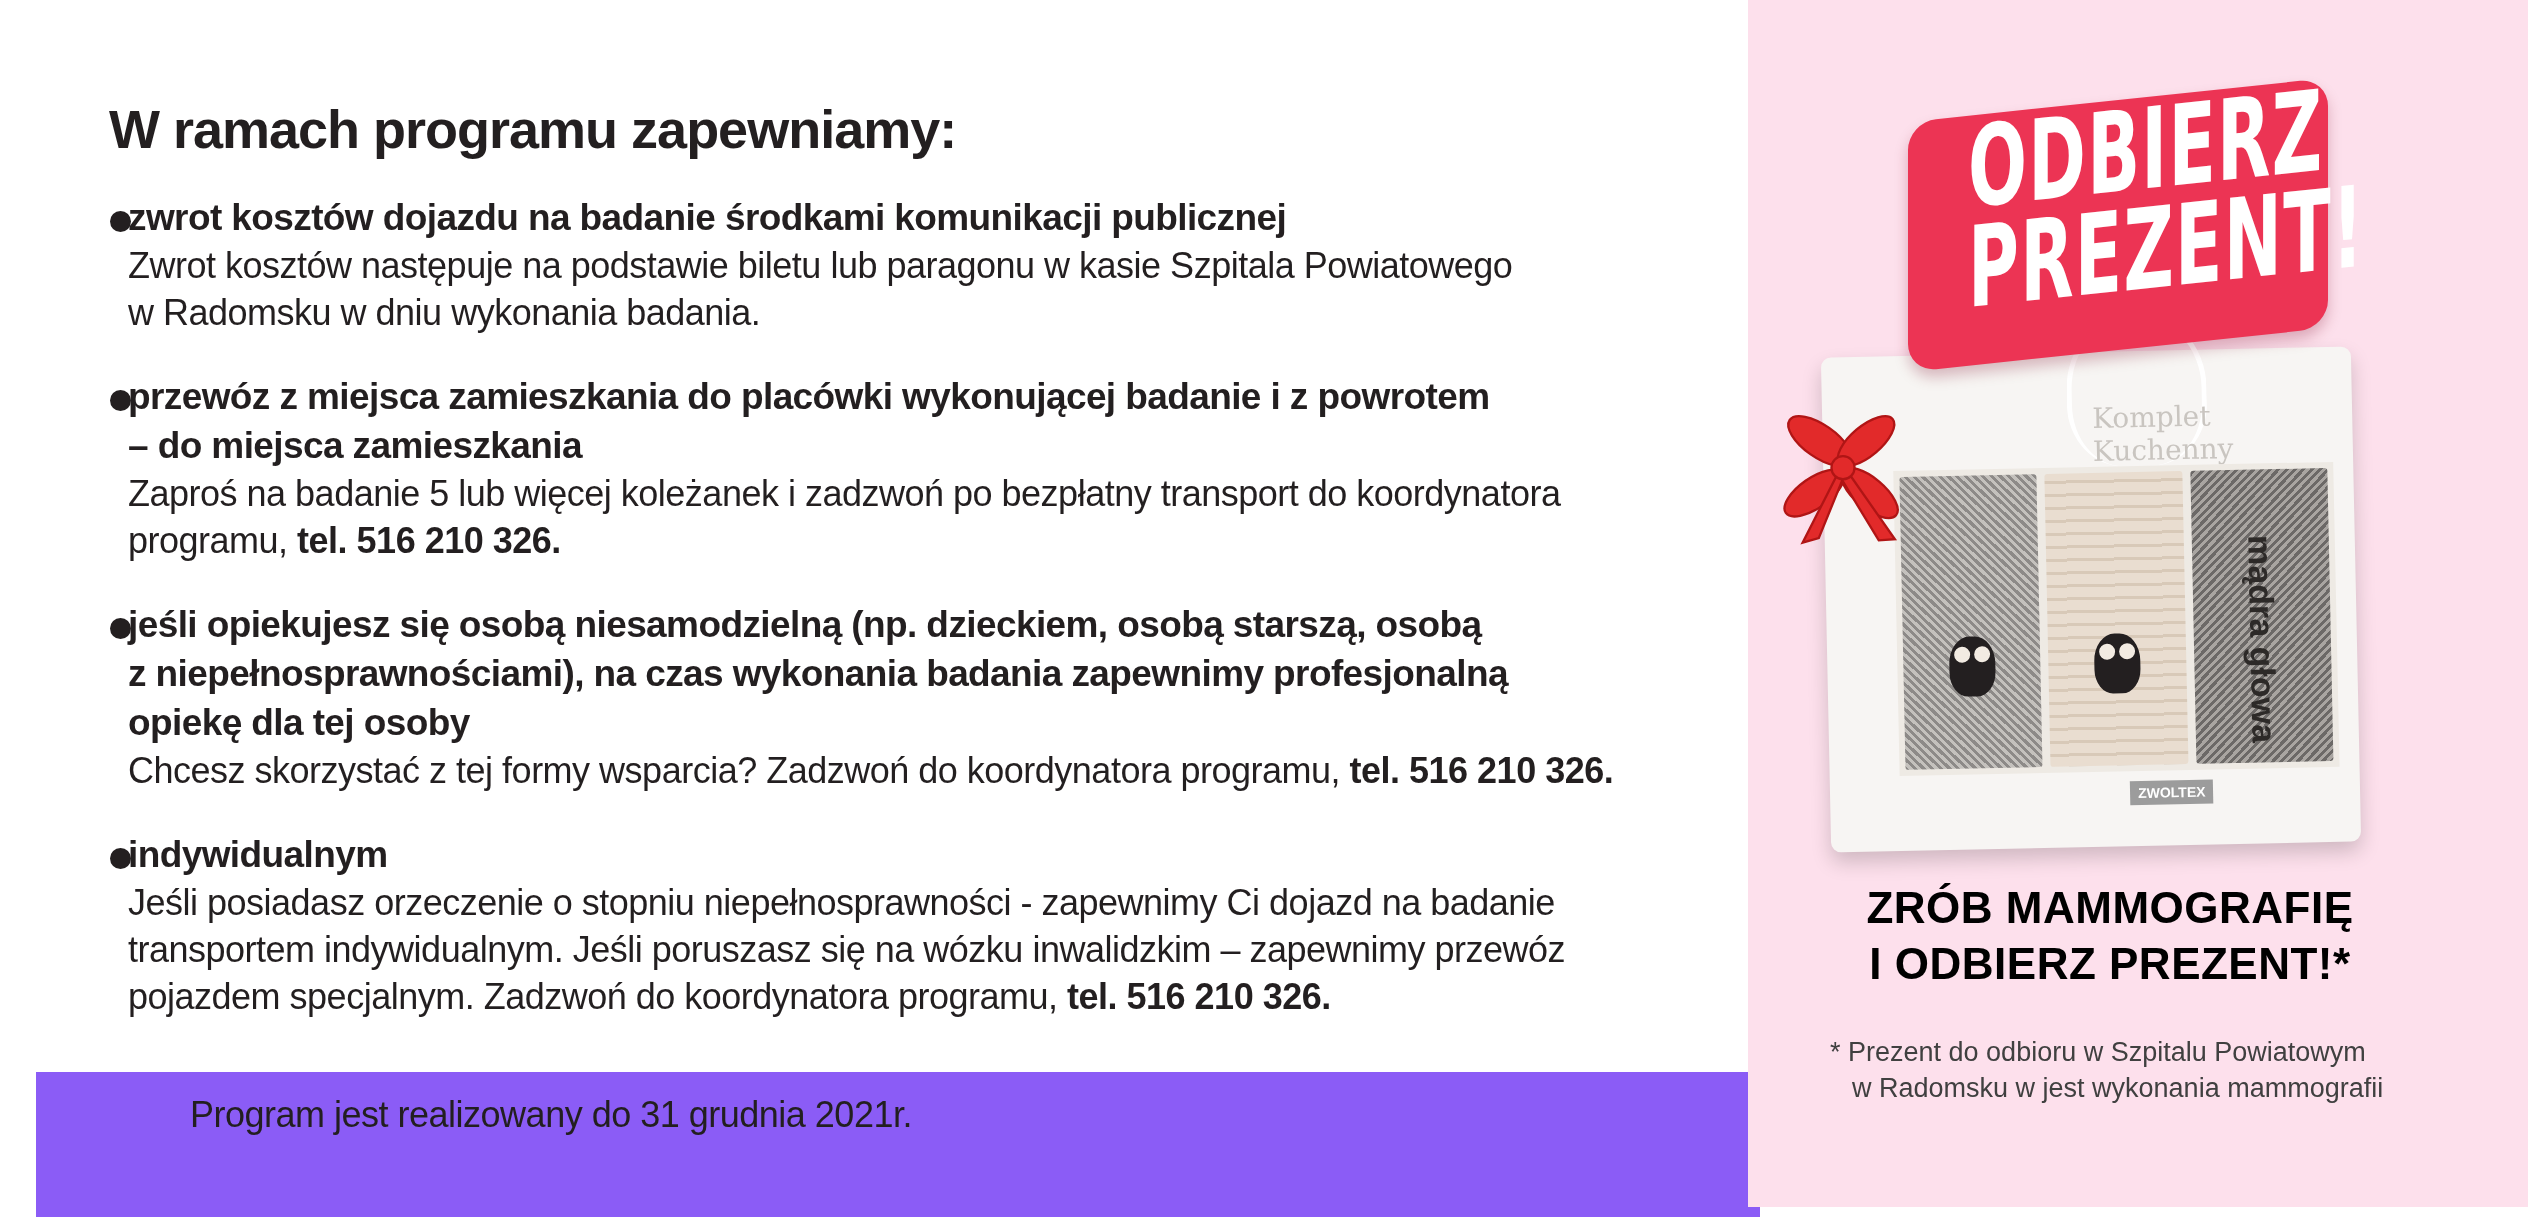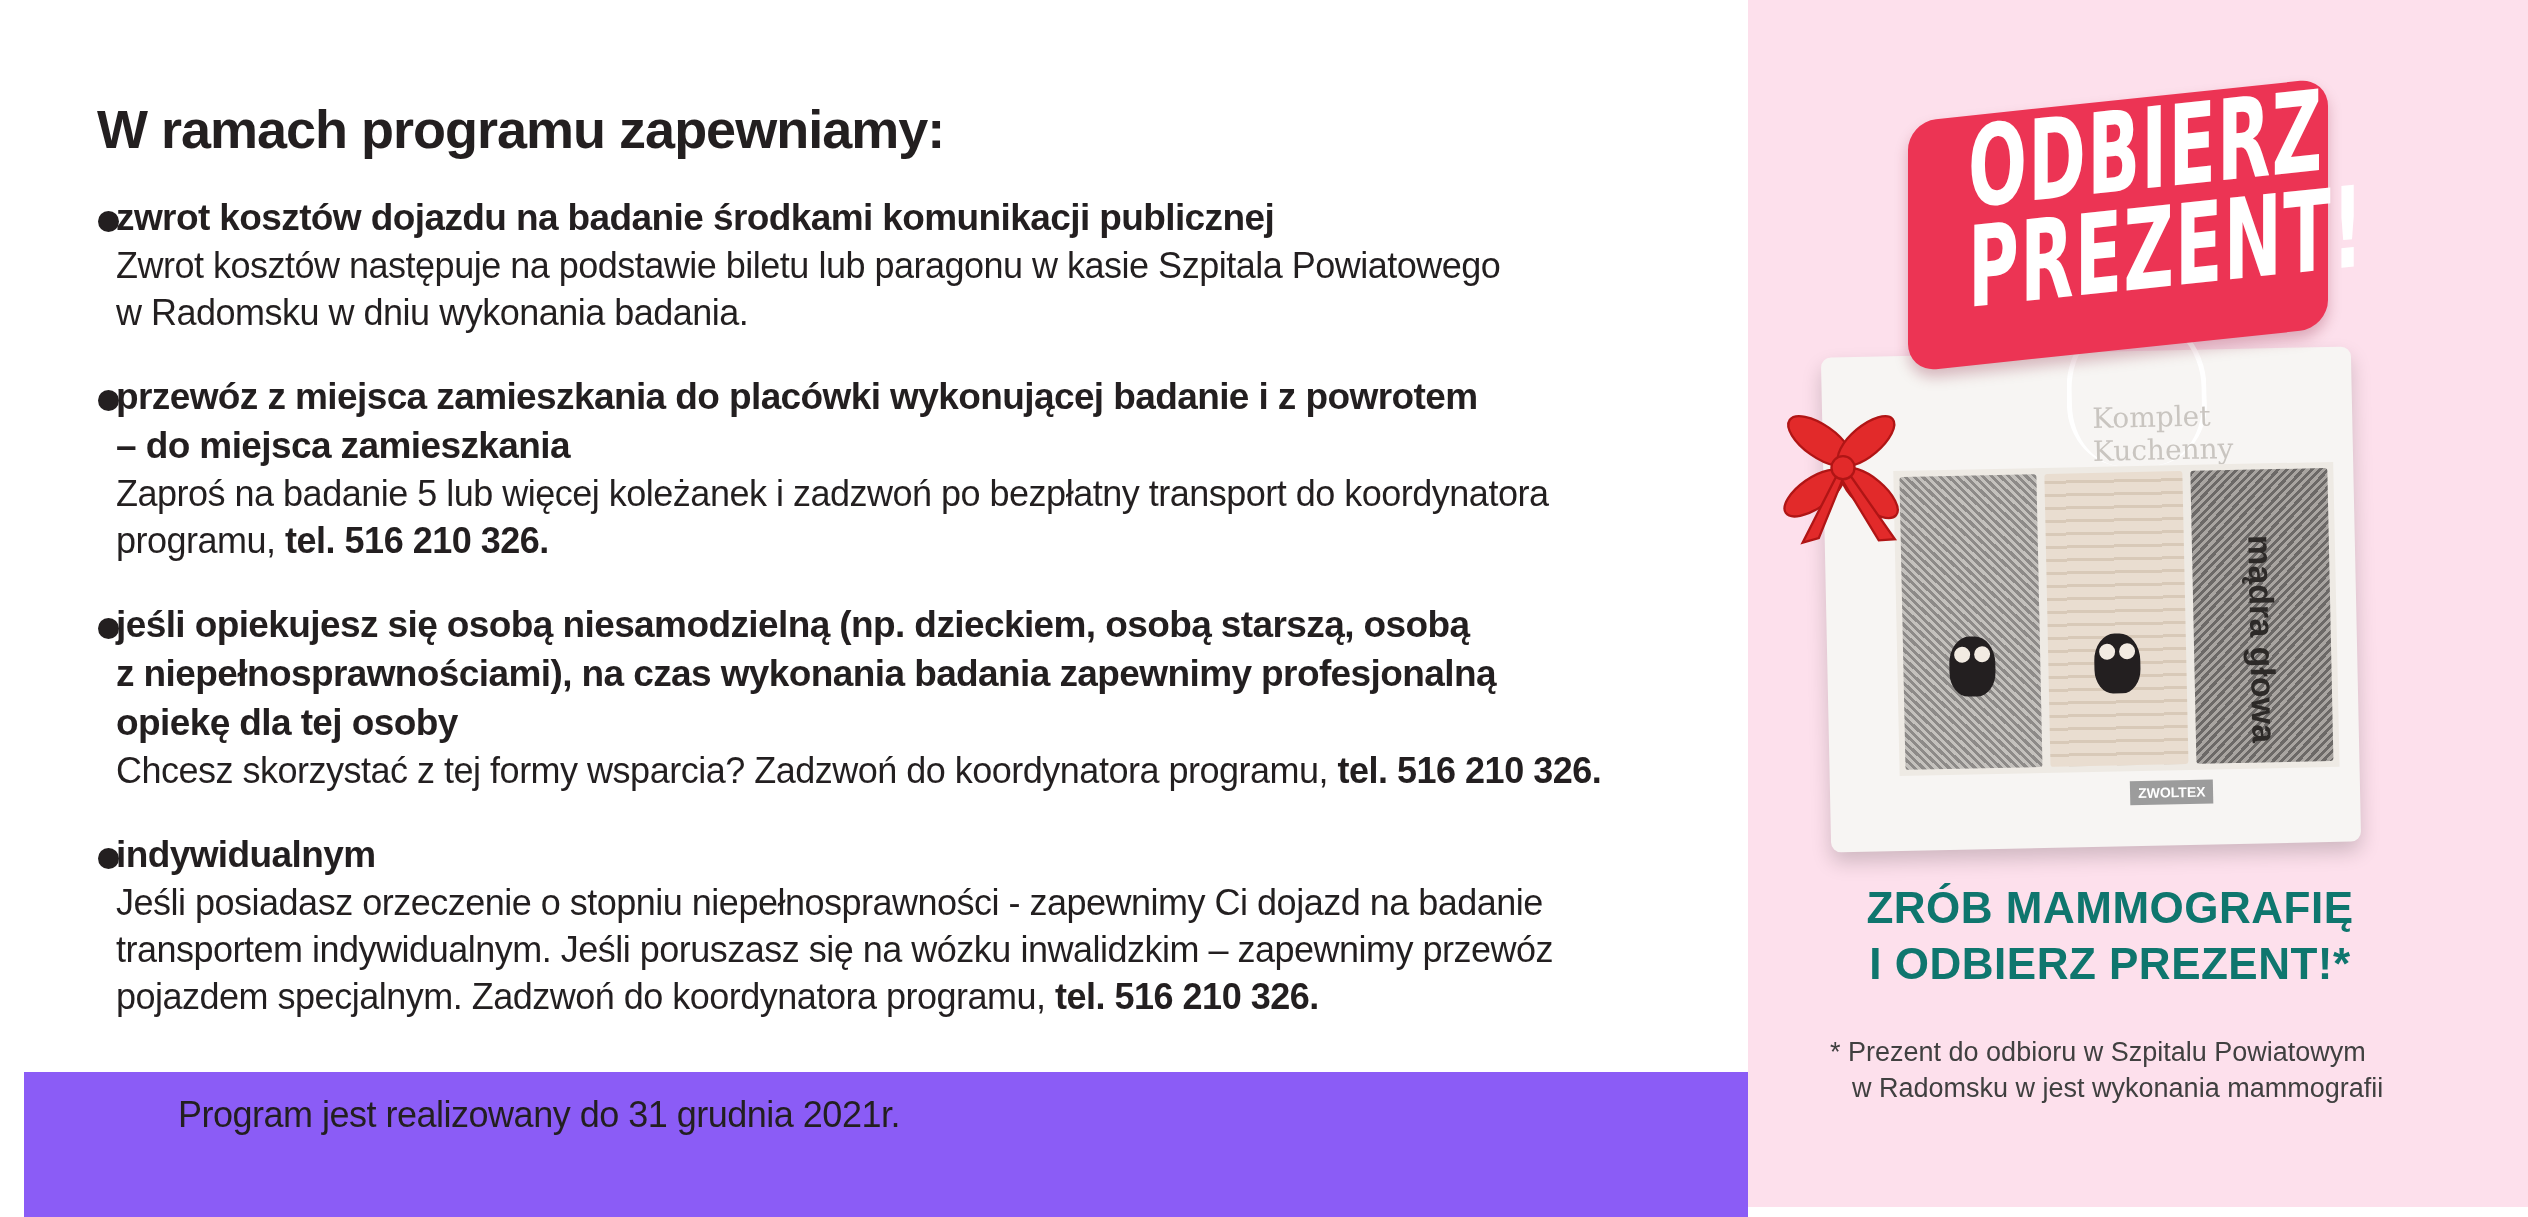--- a/index.html
+++ b/index.html
@@ -1,18 +1,18 @@
 <!DOCTYPE html>
 <html><head>
 <meta charset="utf-8">
 <style>
   html, body { margin:0; padding:0; }
   body { width:2528px; height:1217px; position:relative; overflow:hidden; background:#ffffff;
          font-family:"Liberation Sans", "DejaVu Sans", sans-serif; color:#231f20; }
-  .left { position:absolute; left:0; top:0; width:1748px; height:1217px; background:#fff; }
+  .left { position:absolute; left:12px; top:0; width:1748px; height:1217px; background:#fff; }
   .title { position:absolute; left:97px; top:98px; font-size:54px; font-weight:bold; letter-spacing:-1px; margin:0; }
   .list { position:absolute; left:0; top:193px; width:1748px; }
   .item { position:relative; padding-left:116px; margin-bottom:36px; }
   .bullet { position:absolute; left:98px; top:18px; width:21px; height:21px; border-radius:50%; background:#231f20; }
   .head { font-size:37px; font-weight:bold; line-height:49px; letter-spacing:-0.6px; }
   .body { font-size:36px; line-height:47px; letter-spacing:-0.5px; }
   .body b { font-weight:bold; }
   .band { position:absolute; left:24px; top:1072px; width:1724px; height:145px; background:#8b5cf6; }
   .band span { position:absolute; left:154px; top:22px; font-size:36px; letter-spacing:-0.5px; }
   .right { position:absolute; left:1748px; top:0; width:780px; height:1207px; background:#fde0ec; }
@@ -29,21 +29,21 @@
   .t2 { background:repeating-linear-gradient(0deg,#e9ddd0 0 10px,#d8c9b8 10px 13px); }
   .t3 { background:repeating-linear-gradient(-45deg,#6c6967 0 3px,#a9a5a1 3px 6px); }
   .owl { position:absolute; left:50%; top:55%; width:46px; height:60px; margin-left:-23px; background:#231f20; border-radius:45% 45% 40% 40%; }
   .owl::before, .owl::after { content:""; position:absolute; top:10px; width:16px; height:16px; border-radius:50%; background:#f2ebe2; }
   .owl::before { left:5px; } .owl::after { right:5px; }
   .tvert { position:absolute; left:50%; top:30px; transform:translateX(-50%) rotate(90deg); transform-origin:center; white-space:nowrap;
            font-size:34px; font-weight:bold; color:#2d2a28; top:150px; }
   .brand { position:absolute; left:300px; top:430px; background:#9c9c9c; color:#fff; font-size:14px; font-weight:bold; padding:4px 8px; }
   .bow { position:absolute; left:10px; top:410px; width:130px; height:130px; }
   .handle { position:absolute; left:245px; top:-40px; width:130px; height:150px; border:5px solid #fff; border-radius:50% 50% 40% 40%; border-bottom:none; }
-  .promo { position:absolute; left:0; width:724px; text-align:center; top:880px; font-size:44px; font-weight:bold; line-height:56px; color:#0f766e; letter-spacing:0.5px; }
+  .promo { position:absolute; left:0; width:724px; text-align:center; top:880px; font-size:44px; font-weight:bold; line-height:56px; color:#000000; letter-spacing:0.5px; }
   .note { position:absolute; left:82px; top:1034px; font-size:27px; line-height:36px; color:#404040; font-weight:normal; }
   .note .l2 { padding-left:22px; display:block; }
 </style>
 </head>
 <body>
 
 <div class="left">
   <h1 class="title">W ramach programu zapewniamy:</h1>
 
   <div class="list">

